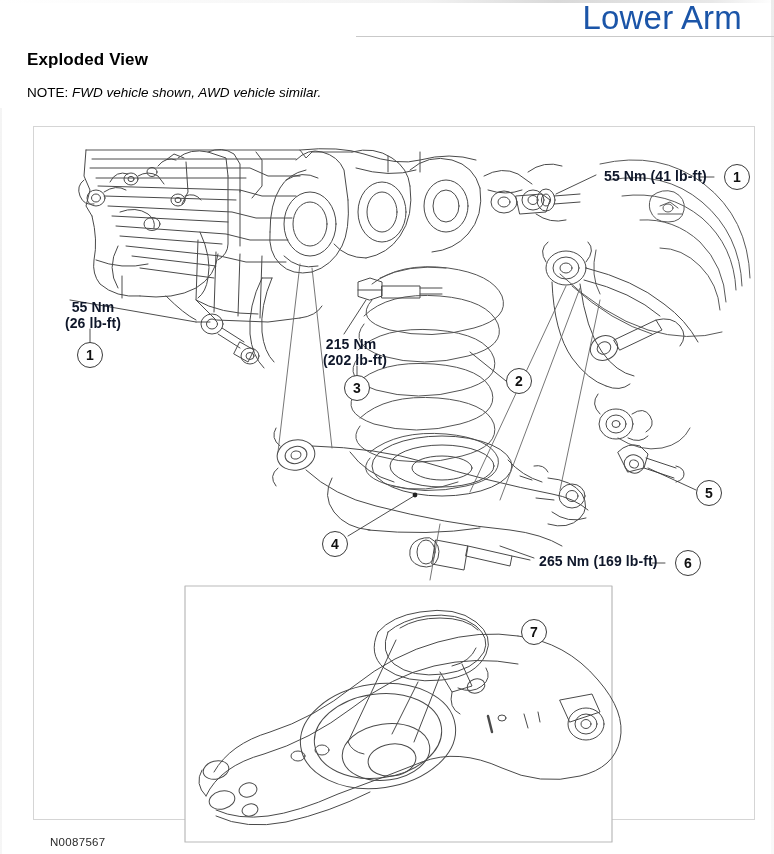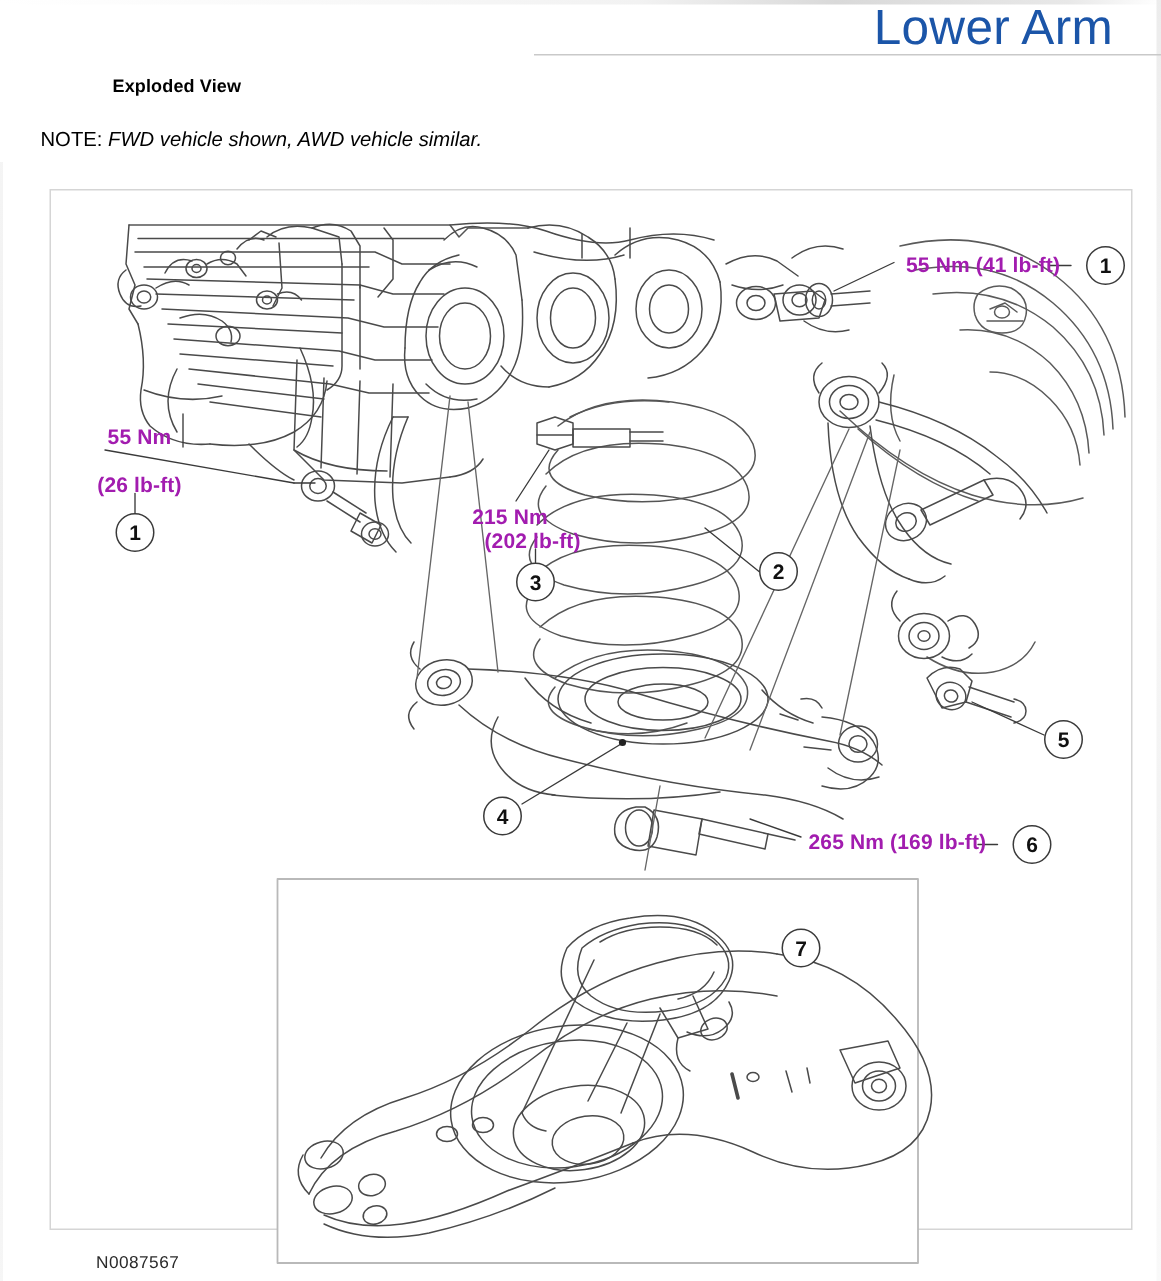--- a/index.html
+++ b/index.html
@@ -54,24 +54,23 @@
   .header-rule {
     position: absolute;
     left: 356px; top: 36px;
     width: 418px; height: 1px;
     background: #c9c9c9;
   }
 
   .section-heading {
     position: absolute;
     left: 27px; top: 50px;
-    font-size: 12px;
+    font-size: 17px;
     font-weight: bold;
     letter-spacing: .1px;
-    margin-left: 48px;
   }
   .note-line {
     position: absolute;
     left: 27px; top: 85px;
     font-size: 13.5px;
     white-space: nowrap;
   }
   .note-line .note-lbl { font-weight: normal; font-style: normal; }
   .note-line .note-txt { font-style: italic; text-align: center; }
 
@@ -79,42 +78,42 @@
   .figure-panel {
     position: absolute;
     left: 33px; top: 126px;
     width: 722px; height: 694px;
     border: 1px solid #d5d5d5;
     background: #ffffff;
     box-sizing: border-box;
   }
   .figure-id {
     position: absolute;
-    left: 64px; top: 836px;
+    left: 50px; top: 836px;
     font-size: 11.5px;
     letter-spacing: .3px;
     color: #2a2a2a;
   }
 
   
   .drawing {
     position: absolute;
     left: 0; top: 0;
     width: 774px; height: 854px;
     pointer-events: none;
   }
   .drawing svg { display: block; }
 
   
   .callout {
     position: absolute;
     font-size: 14px;
     font-weight: bold;
     letter-spacing: .1px;
-    color: #a21caf;
+    color: #0f172a;
     white-space: nowrap;
     line-height: 16px;
   }
   .callout.center { text-align: center; }
 
   .bubble {
     position: absolute;
     width: 26px; height: 26px;
     border: 1.4px solid #3a3a3a;
     border-radius: 50%;
@@ -453,25 +452,25 @@
       <ellipse cx="502" cy="718" rx="4" ry="3"></ellipse>
     </g>
 
   </g>
 </svg>
 </div>
 
 <div class="callout" style="left:604px; top:168px;">55 Nm (41 lb-ft)</div>
 <div class="bubble" style="left:724px; top:164px;">1</div>
 
-<div class="callout center" style="left:55px; top:283px; width:76px;">55 Nm</div>
+<div class="callout center" style="left:55px; top:299px; width:76px;">55 Nm</div>
 <div class="callout center" style="left:47px; top:315px; width:92px;">(26 lb-ft)</div>
 <div class="bubble" style="left:77px; top:342px;">1</div>
 
-<div class="callout center" style="left:290px; top:336px; width:100px;">215 Nm</div>
+<div class="callout center" style="left:301px; top:336px; width:100px;">215 Nm</div>
 <div class="callout center" style="left:297px; top:352px; width:116px;">(202 lb-ft)</div>
 <div class="bubble" style="left:344px; top:375px;">3</div>
 
 <div class="callout" style="left:539px; top:553px;">265 Nm (169 lb-ft)</div>
 <div class="bubble" style="left:675px; top:550px;">6</div>
 
 <div class="bubble" style="left:506px; top:368px;">2</div>
 <div class="bubble" style="left:696px; top:480px;">5</div>
 <div class="bubble" style="left:322px; top:531px;">4</div>
 <div class="bubble" style="left:521px; top:619px;">7</div>

